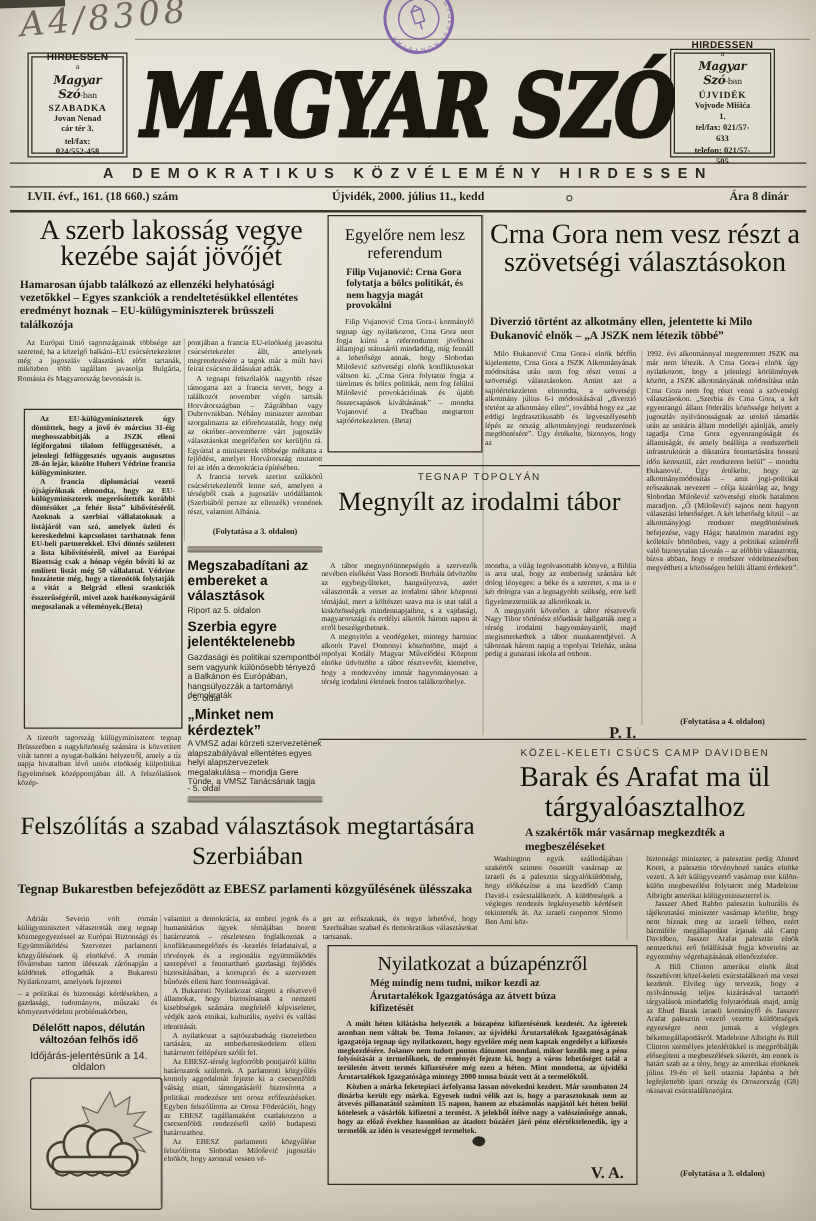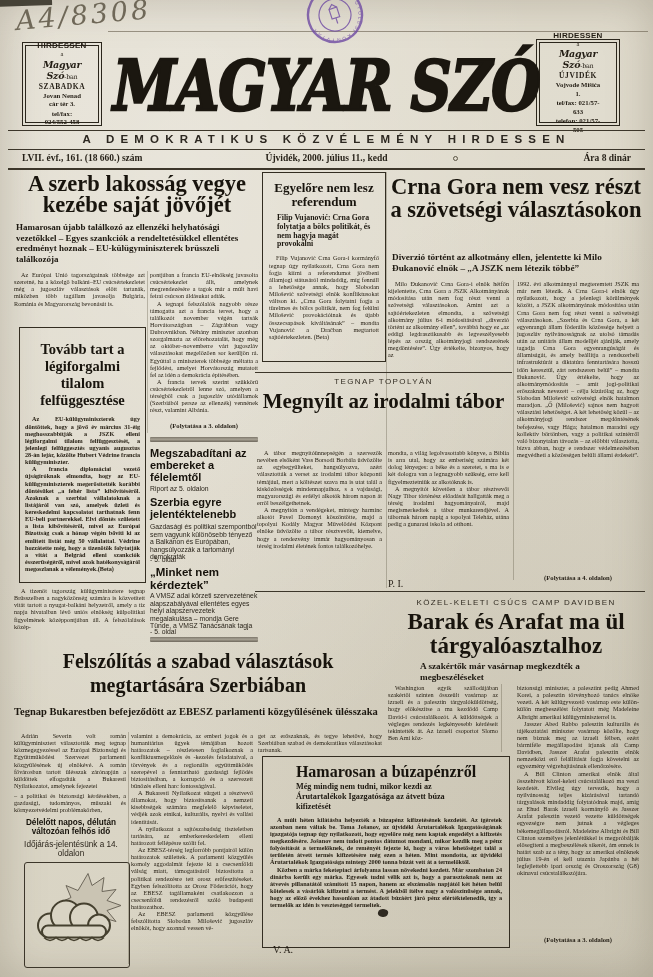--- a/index.html
+++ b/index.html
@@ -9,30 +9,30 @@
       radial-gradient(ellipse at 85% 85%, rgba(120,108,85,.14), transparent 55%),
       linear-gradient(160deg,#e2ddcf 0%,#dcd7c8 55%,#d6d1c0 100%);
     box-shadow:inset 0 0 46px rgba(88,78,58,.28);
     font-family:"Liberation Serif",serif;color:#231d14;}
   .abs{position:absolute;}
   
   .hrline{position:absolute;background:#3c362a;height:1px;}
   .vr{position:absolute;width:1px;background:rgba(95,88,70,.35);}
   .gbar{position:absolute;height:5px;background:linear-gradient(180deg,#7c766a,#a7a193 45%,#6e685c);border-radius:1px;}
   
-  .hl{font-weight:bold;text-align:center;color:#18140d;line-height:.95;}
+  .hl{font-weight:normal;text-align:center;color:#18140d;line-height:.95;}
   .subhl{font-weight:bold;color:#1d1810;}
   .kicker{font-family:"Liberation Sans",sans-serif;letter-spacing:1.4px;font-size:8px;text-align:center;color:#312b21;}
   .bt{font-size:6.2px;line-height:1.15;text-align:justify;color:#28211５;overflow:hidden;}
   .bt{color:#282115;}
   .bt p{margin:0;text-indent:7px;}
   .bt.noind p:first-child{text-indent:0;}
   .bt.bold{font-weight:bold;}
   .cont{font-size:6.6px;font-weight:bold;text-align:center;}
-  .sign{font-size:10px;font-weight:normal;text-align:left;}
+  .sign{font-size:13px;font-weight:bold;text-align:right;}
   .nbox{position:absolute;border:1px solid #332d21;}
   .t-title{font-family:"Liberation Sans",sans-serif;font-weight:bold;color:#16120b;line-height:1.1;}
   .t-sub{font-family:"Liberation Sans",sans-serif;color:#2b251b;line-height:1.12;}
   
   .masthead{font-family:"DejaVu Serif",serif;font-weight:bold;font-style:italic;
     font-size:57px;letter-spacing:-1px;color:#1b1710;-webkit-text-stroke:2.1px #1b1710;
     text-transform:uppercase;text-align:center;transform:scaleY(1.22);transform-origin:top;}
   .slogan{font-family:"Liberation Sans",sans-serif;font-weight:bold;letter-spacing:6.2px;
     font-size:11.5px;color:#2c2720;text-align:center;}
   .dateline{font-size:9.5px;font-weight:bold;color:#241f16;}
@@ -110,21 +110,20 @@
   <div class="hrline" style="left:8px;top:168px;width:637px;height:2px;"></div>
 
   <div class="abs hl" style="left:14px;top:173px;width:246px;font-size:22.5px;">A szerb lakosság vegye kezébe saját jövőjét</div>
   <div class="abs subhl" style="left:16px;top:222px;width:242px;font-size:9px;line-height:1.18;">Hamarosan újabb találkozó az ellenzéki helyhatósági vezetőkkel – Egyes szankciók a rendeltetésükkel ellentétes eredményt hoznak – EU-külügyminiszterek brüsszeli találkozója</div>
 
   <div class="abs bt" style="left:14px;top:271px;width:131px;height:52px;">
       <p>Az Európai Unió tagországainak többsége azt szeretné, ha a közelgő balkáni–EU csúcsértekezletet még a jugoszláv választások előtt tartanák, miközben több tagállam javasolja Bulgária, Románia és Magyarország bevonását is.</p>
     </div>
 
   <div class="nbox" style="left:19px;top:327px;width:125px;height:254px;">
-    <div class="hl" style="margin:13px 8px 6px;font-size:14.5px;line-height:1.18;">Tovább tart a légiforgalmi tilalom felfüggesztése</div>
     <div class="bt bold" style="margin:4px 5px 0;height:162px;">
         <p>Az EU-külügyminiszterek úgy döntöttek, hogy a jövő év március 31-éig meghosszabbítják a JSZK elleni légiforgalmi tilalom felfüggesztését, a jelenlegi felfüggesztés ugyanis augusztus 28-án lejár, közölte Hubert Védrine francia külügyminiszter.</p>
         <p>A francia diplomáciai vezető újságíróknak elmondta, hogy az EU-külügyminiszterek megerősítették korábbi döntésüket „a fehér lista” kibővítéséről. Azoknak a szerbiai vállalatoknak a listájáról van szó, amelyek üzleti és kereskedelmi kapcsolatot tarthatnak fenn EU-beli partnerekkel. Elvi döntés született a lista kibővítéséről, mivel az Európai Bizottság csak a hónap végén bővíti ki az említett listát még 50 vállalattal. Védrine hozzátette még, hogy a tizenötök folytatják a vitát a Belgrád elleni szankciók ésszerűségéről, mivel azok hatékonyságáról megoszlanak a vélemények.(Beta)</p>
       </div>
   </div>
 
   <div class="abs bt" style="left:14px;top:587px;width:131px;height:60px;">
       <p>A tizenöt tagország külügyminisztere tegnap Brüsszelben a nagyközönség számára is közvetített vitát tartott a nyugat-balkáni helyzetről, amely a tíz napja hivatalban lévő uniós elnökség külpolitikai figyelmének középpontjában áll. A felszólalások közép-</p>
     </div>
 
@@ -132,21 +131,21 @@
       <p>pontjában a francia EU-elnökség javasolta csúcsértekezlet állt, amelynek megrendezésére a tagok már a múlt havi feirai csúcson áldásukat adták.</p>
       <p>A tegnapi felszólalók nagyobb része támogatta azt a francia tervet, hogy a találkozót november végén tartsák Horvátországban – Zágrábban vagy Dubrovnikban. Néhány miniszter azonban szorgalmazta az előrehozatalát, hogy még az október–novemberre várt jugoszláv választásokat megelőzően sor kerüljön rá. Egyúttal a miniszterek többsége méltatta a fejlődést, amelyet Horvátország mutatott fel az idén a demokrácia építésében.</p>
       <p>A francia tervek szerint szűkkörű csúcsértekezletről lenne szó, amelyen a térségből csak a jugoszláv utódállamok (Szerbiából persze az ellenzék) vennének részt, valamint Albánia.</p>
     </div>
   <div class="abs cont" style="left:150px;top:422px;width:108px;">(Folytatása a 3. oldalon)</div>
 
   <div class="vr" style="left:147px;top:271px;height:162px;"></div>
 
   <div class="gbar" style="left:150px;top:437px;width:108px;"></div>
 
-  <div class="abs t-title" style="left:150px;top:447px;width:108px;font-size:11px;">Megszabadítani az embereket a félelemtől</div>
+  <div class="abs t-title" style="left:150px;top:447px;width:108px;font-size:11px;">Megszabadítani az embereket a választások</div>
   <div class="abs t-sub" style="left:150px;top:485px;width:108px;font-size:6.8px;">Riport az 5. oldalon</div>
 
   <div class="abs t-title" style="left:150px;top:496px;width:108px;font-size:11px;">Szerbia egyre jelentéktelenebb</div>
   <div class="abs t-sub" style="left:150px;top:523px;width:108px;font-size:6.8px;">Gazdasági és politikai szempontból sem vagyunk különösebb tényező a Balkánon és Európában, hangsúlyozzák a tartományi demokraták</div>
   <div class="abs t-sub" style="left:150px;top:556px;width:108px;font-size:6.8px;">- 5. oldal</div>
 
   <div class="abs t-title" style="left:150px;top:566px;width:108px;font-size:11.5px;">„Minket nem kérdeztek”</div>
   <div class="abs t-sub" style="left:150px;top:592px;width:108px;font-size:6.8px;">A VMSZ adai körzeti szervezetének alapszabályával ellentétes egyes helyi alapszervezetek megalakulása – mondja Gere Tünde, a VMSZ Tanácsának tagja</div>
   <div class="abs t-sub" style="left:150px;top:628px;width:108px;font-size:6.8px;">- 5. oldal</div>
 
@@ -233,23 +232,23 @@
         <circle cx="40" cy="50" r="15"></circle>
         <circle cx="58" cy="52" r="14"></circle>
         <circle cx="73" cy="60" r="11"></circle>
         <rect x="16" y="60" width="64" height="12" rx="6"></rect>
       </g>
       <path d="M18 72 q6 6 12 0 q6 6 12 0 q6 6 12 0 q6 6 12 0 q6 6 12 0" fill="none" stroke="#45402f" stroke-width="1.6"></path>
     </svg>
   </div>
 
   <div class="nbox" style="left:262px;top:756px;width:246px;height:190px;">
-    <div class="hl" style="margin:7px 10px 3px;font-size:16px;">Hamarosan a búzapénzről</div>
+    <div class="hl" style="margin:7px 10px 3px;font-size:16px;">Nyilatkozat a búzapénzről</div>
     <div class="subhl" style="margin:2px auto 4px;width:180px;font-size:8.2px;line-height:1.2;">Még mindig nem tudni, mikor kezdi az Árutartalékok Igazgatósága az átvett búza kifizetését</div>
     <div class="bt bold" style="margin:3px 7px 0;height:112px;">
         <p>A múlt héten kilátásba helyezték a búzapénz kifizetésének kezdetét. Az ígéretek azonban nem váltak be. Toma Jošanov, az újvidéki Árutartalékok Igazgatóságának igazgatója tegnap úgy nyilatkozott, hogy egyelőre még nem kaptak engedélyt a kifizetés megkezdésére. Jošanov nem tudott pontos dátumot mondani, mikor kezdik meg a pénz folyósítását a termelőknek, de reményét fejezte ki, hogy a város lehetőséget talál a területén átvett termés kifizetésére még ezen a héten. Mint mondotta, az újvidéki Árutartalékok Igazgatósága mintegy 2000 tonna búzát vett át a termelőktől.</p>
         <p>Közben a márka feketepiaci árfolyama lassan növekedni kezdett. Már szombaton 24 dinárba került egy márka. Egyesek tudni vélik azt is, hogy a parasztoknak nem az átvevés pillanatától számított 15 napon, hanem az elszámolás napjától két héten belül kötelesek a vásárlók kifizetni a termést. A jelekből ítélve nagy a valószínűsége annak, hogy az előző évekhez hasonlóan az átadott búzáért járó pénz elértéktelenedik, így a termelők az idén is veszteséggel termeltek.</p>
       </div>
-    <div class="sign" style="margin:16px 10px 0;">V. A.</div>
+    <div class="sign" style="margin:2px 10px 0;">V. A.</div>
   </div>
   <div class="abs" style="left:378px;top:909px;width:10px;height:8px;background:#1c1710;border-radius:60% 40% 55% 45%;transform:rotate(15deg);opacity:.9;"></div>
 
 </div>
 
 </body></html>

